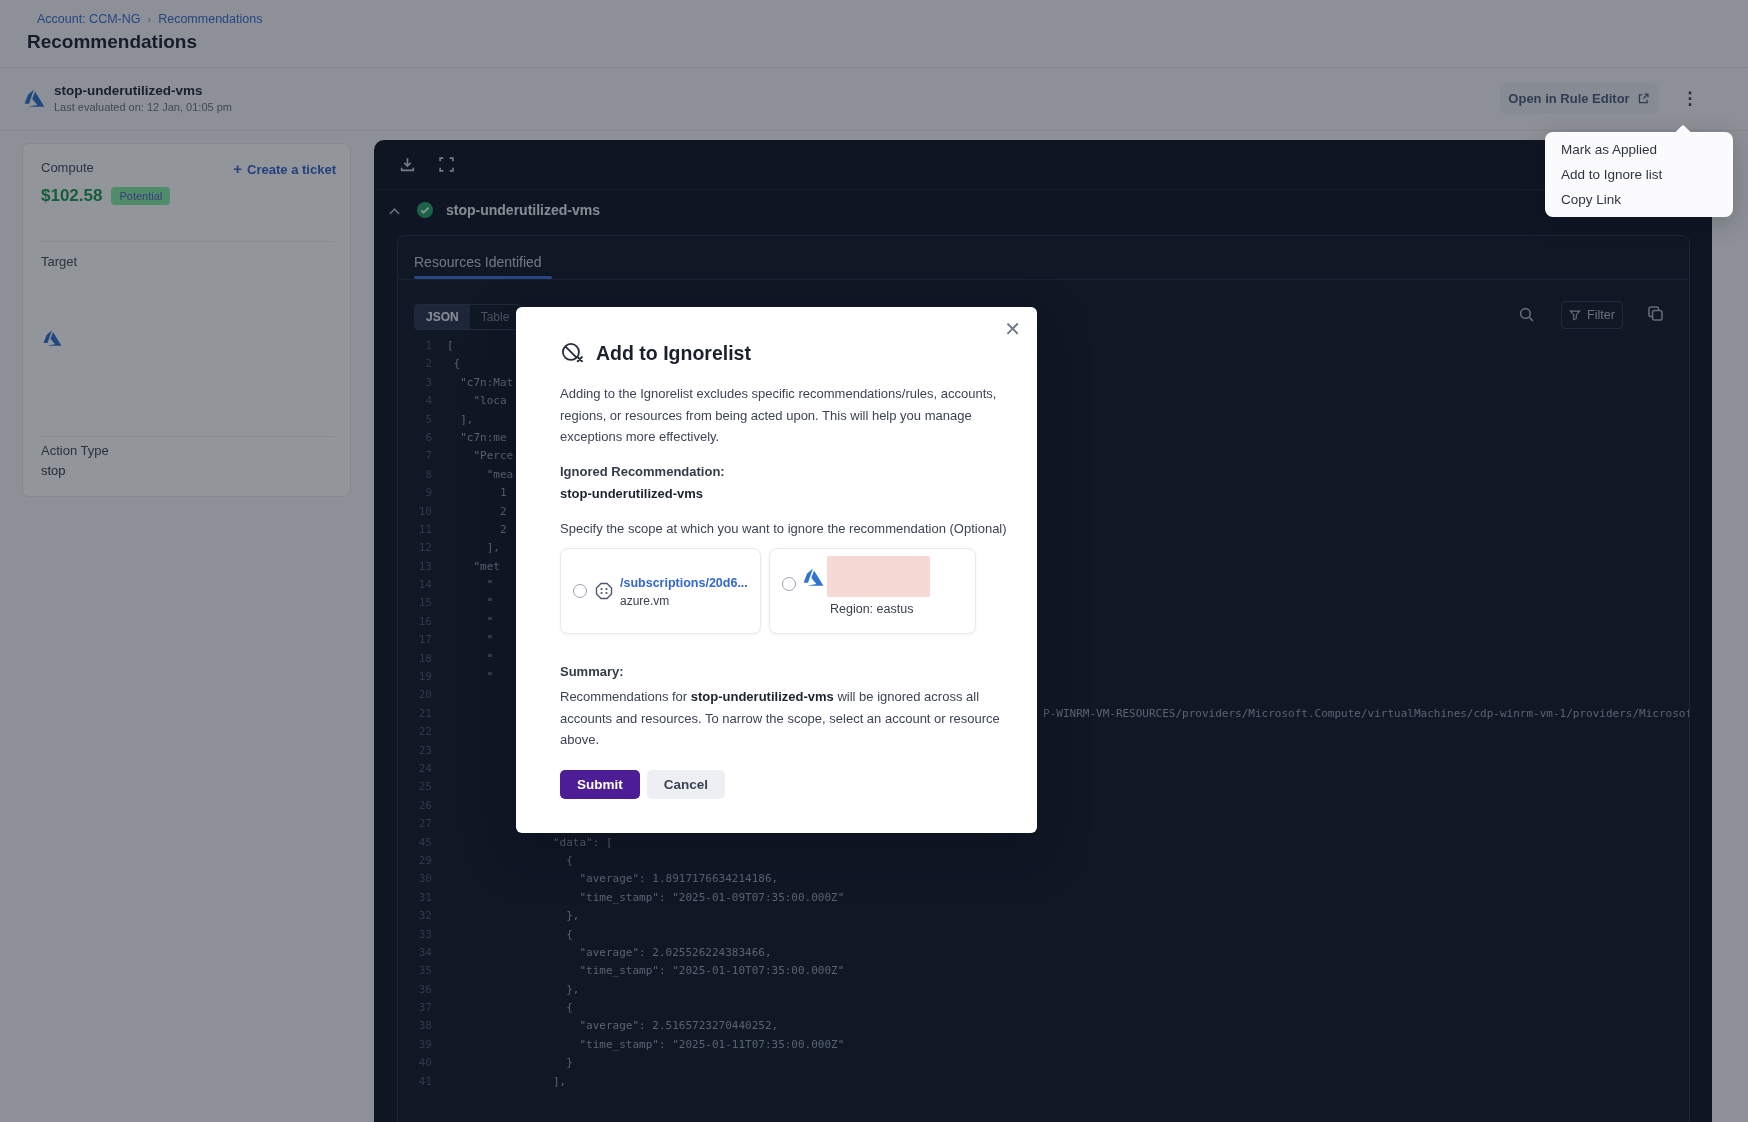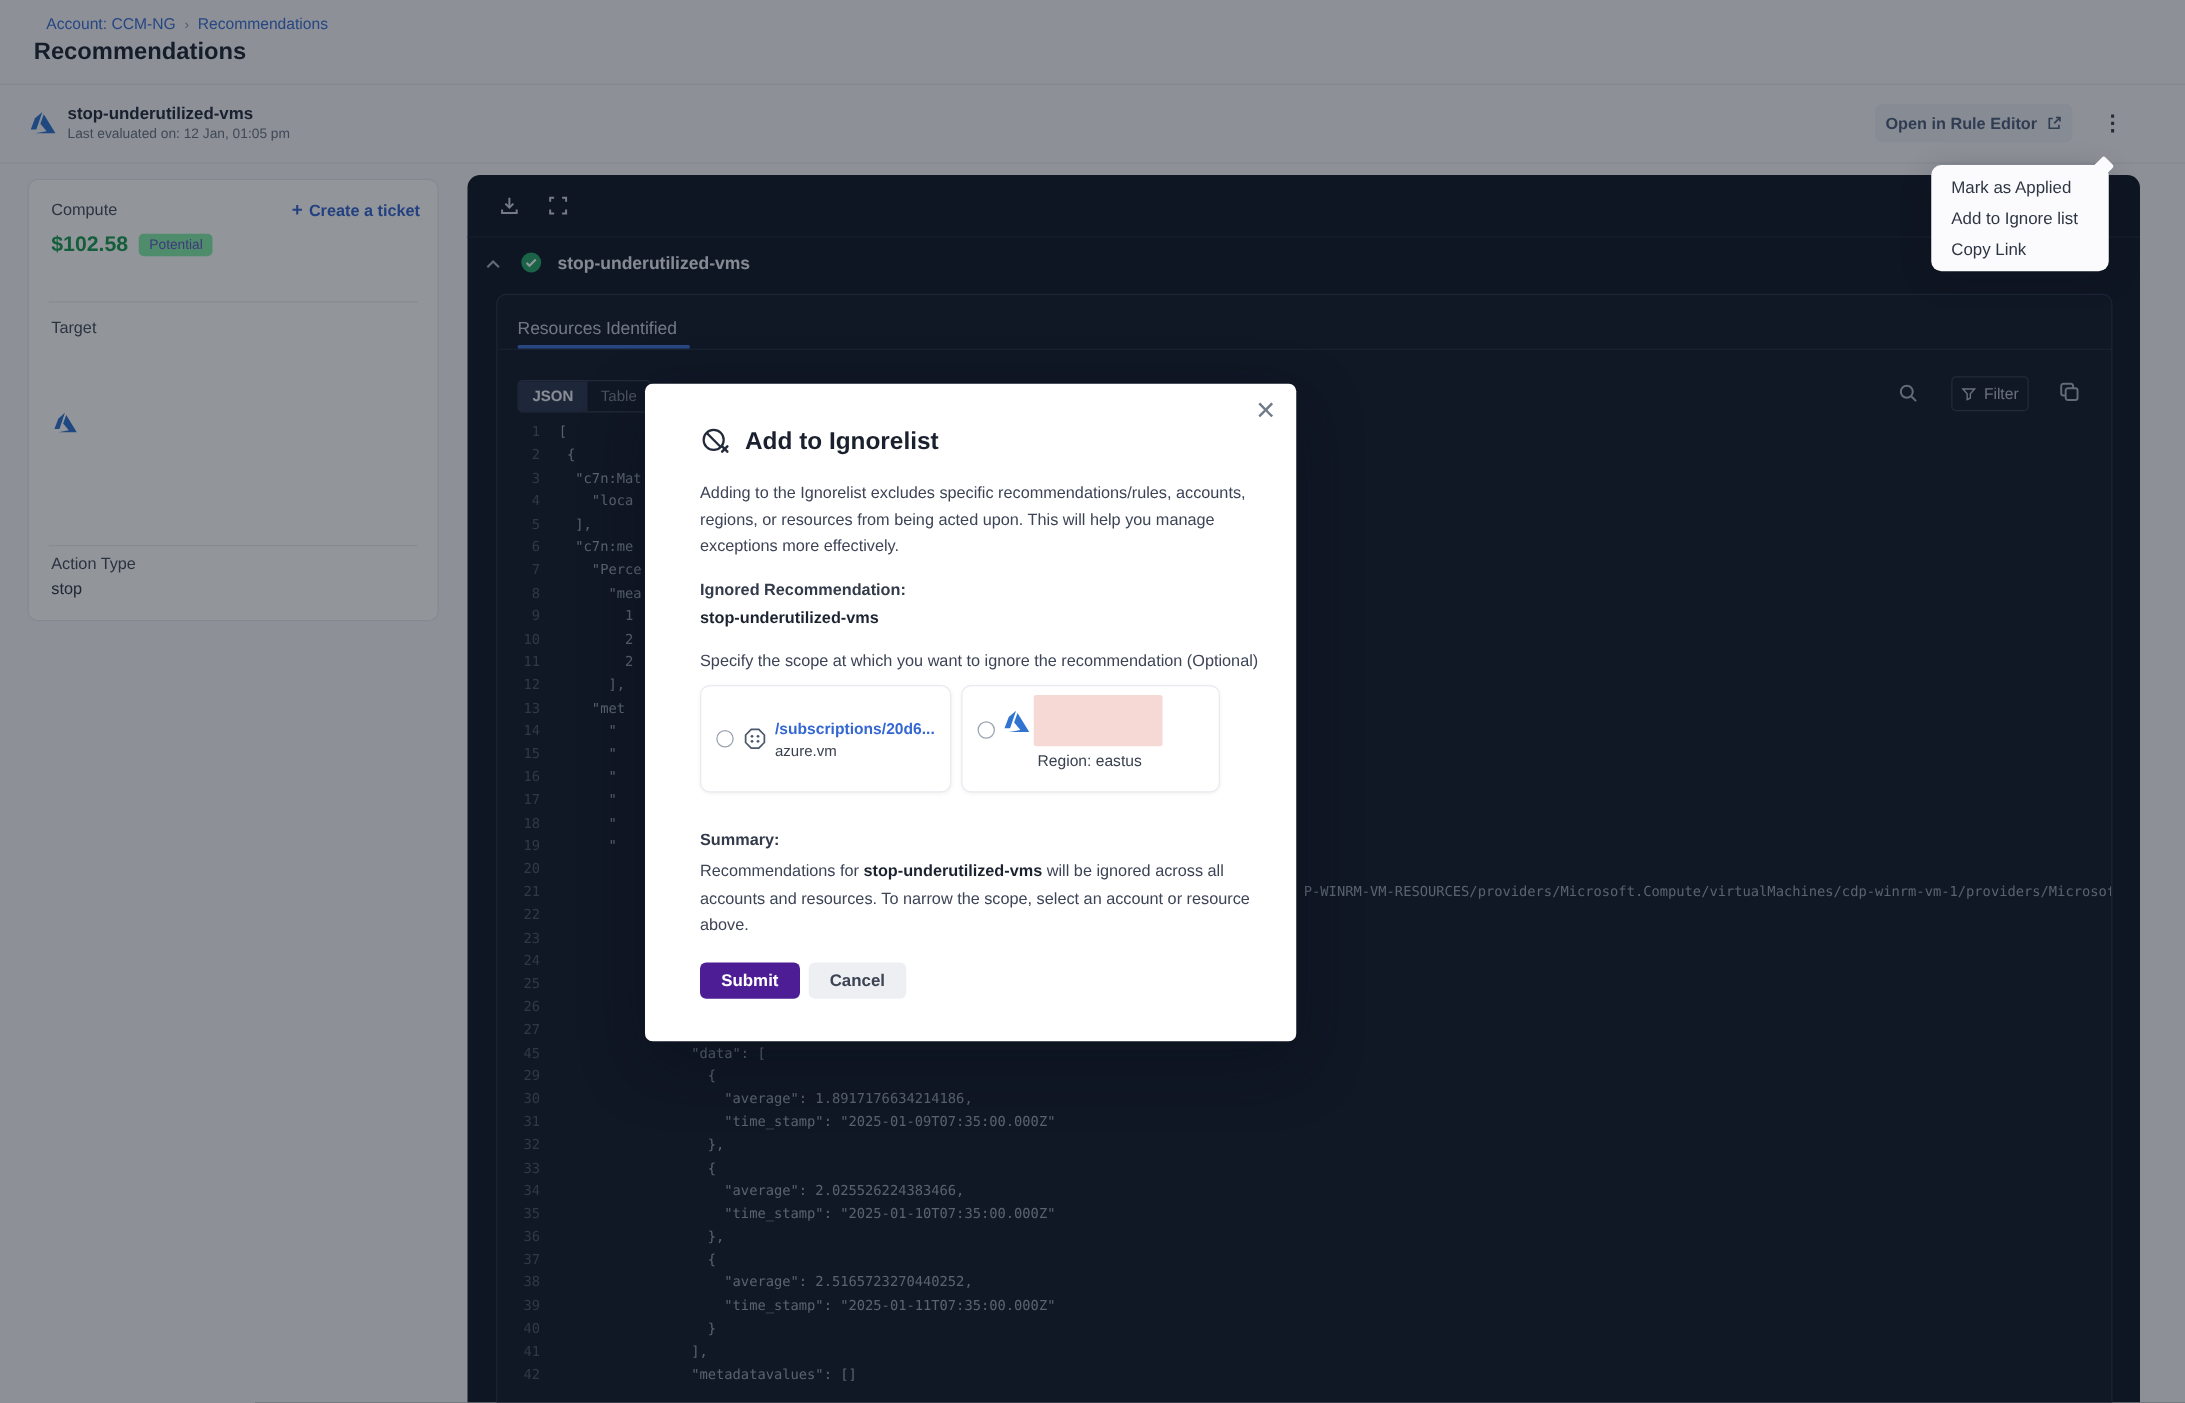--- a/index.html
+++ b/index.html
@@ -81,21 +81,21 @@
   .cl { display:flex; height:18.4px; }
   .ln { width:24px; flex:none; text-align:right; font:11px "DejaVu Sans Mono", monospace;
         line-height:18.4px; color:#4c576c; }
   .lt { margin-left:15px; white-space:pre; font:11px "DejaVu Sans Mono", monospace;
         line-height:18.4px; color:#97a2b4; }
 
   
   #overlay { left:0; top:0; right:0; bottom:0; background:rgba(14,20,31,0.45); z-index:40; }
 
   
-  #context-menu { left:1545px; top:132px; width:142px; z-index:50; background:#fbfbfd;
+  #context-menu { left:1545px; top:132px; width:188px; z-index:50; background:#fbfbfd;
                   border-radius:8px; box-shadow:0 6px 24px rgba(10,15,25,.22); padding:5px 0; }
   #menu-caret { position:absolute; top:-5px; left:132px; width:12px; height:12px;
                 background:#fbfbfd; transform:rotate(45deg); border-radius:2px; }
   .menu-item { height:25px; line-height:25px; padding:0 16px; font-size:13.5px;
                color:#2e3644; cursor:pointer; white-space:nowrap; }
 
   
   #modal { left:516px; top:307px; width:521px; height:526px; z-index:60; background:#fff;
            border-radius:6px; box-shadow:0 18px 50px rgba(8,13,24,.35); padding:34px 44px 0 44px; }
   #modal-close { position:absolute; right:16px; top:12px; font-size:20px; color:#707a88;
@@ -406,24 +406,20 @@
           <pre class="lt">                    "time_stamp": "2025-01-11T07:35:00.000Z"</pre>
         </div>
         <div class="cl">
           <span class="ln">40</span>
           <pre class="lt">                  }</pre>
         </div>
         <div class="cl">
           <span class="ln">41</span>
           <pre class="lt">                ],</pre>
         </div>
-        <div class="cl">
-          <span class="ln">42</span>
-          <pre class="lt">                "metadatavalues": []</pre>
-        </div>
       </div>
   </div>
 </div>
 
 <div class="abs" id="overlay"></div>
 
 <div class="abs" id="context-menu">
   <div id="menu-caret"></div>
   <div>
       <div class="menu-item">Mark as Applied</div>

